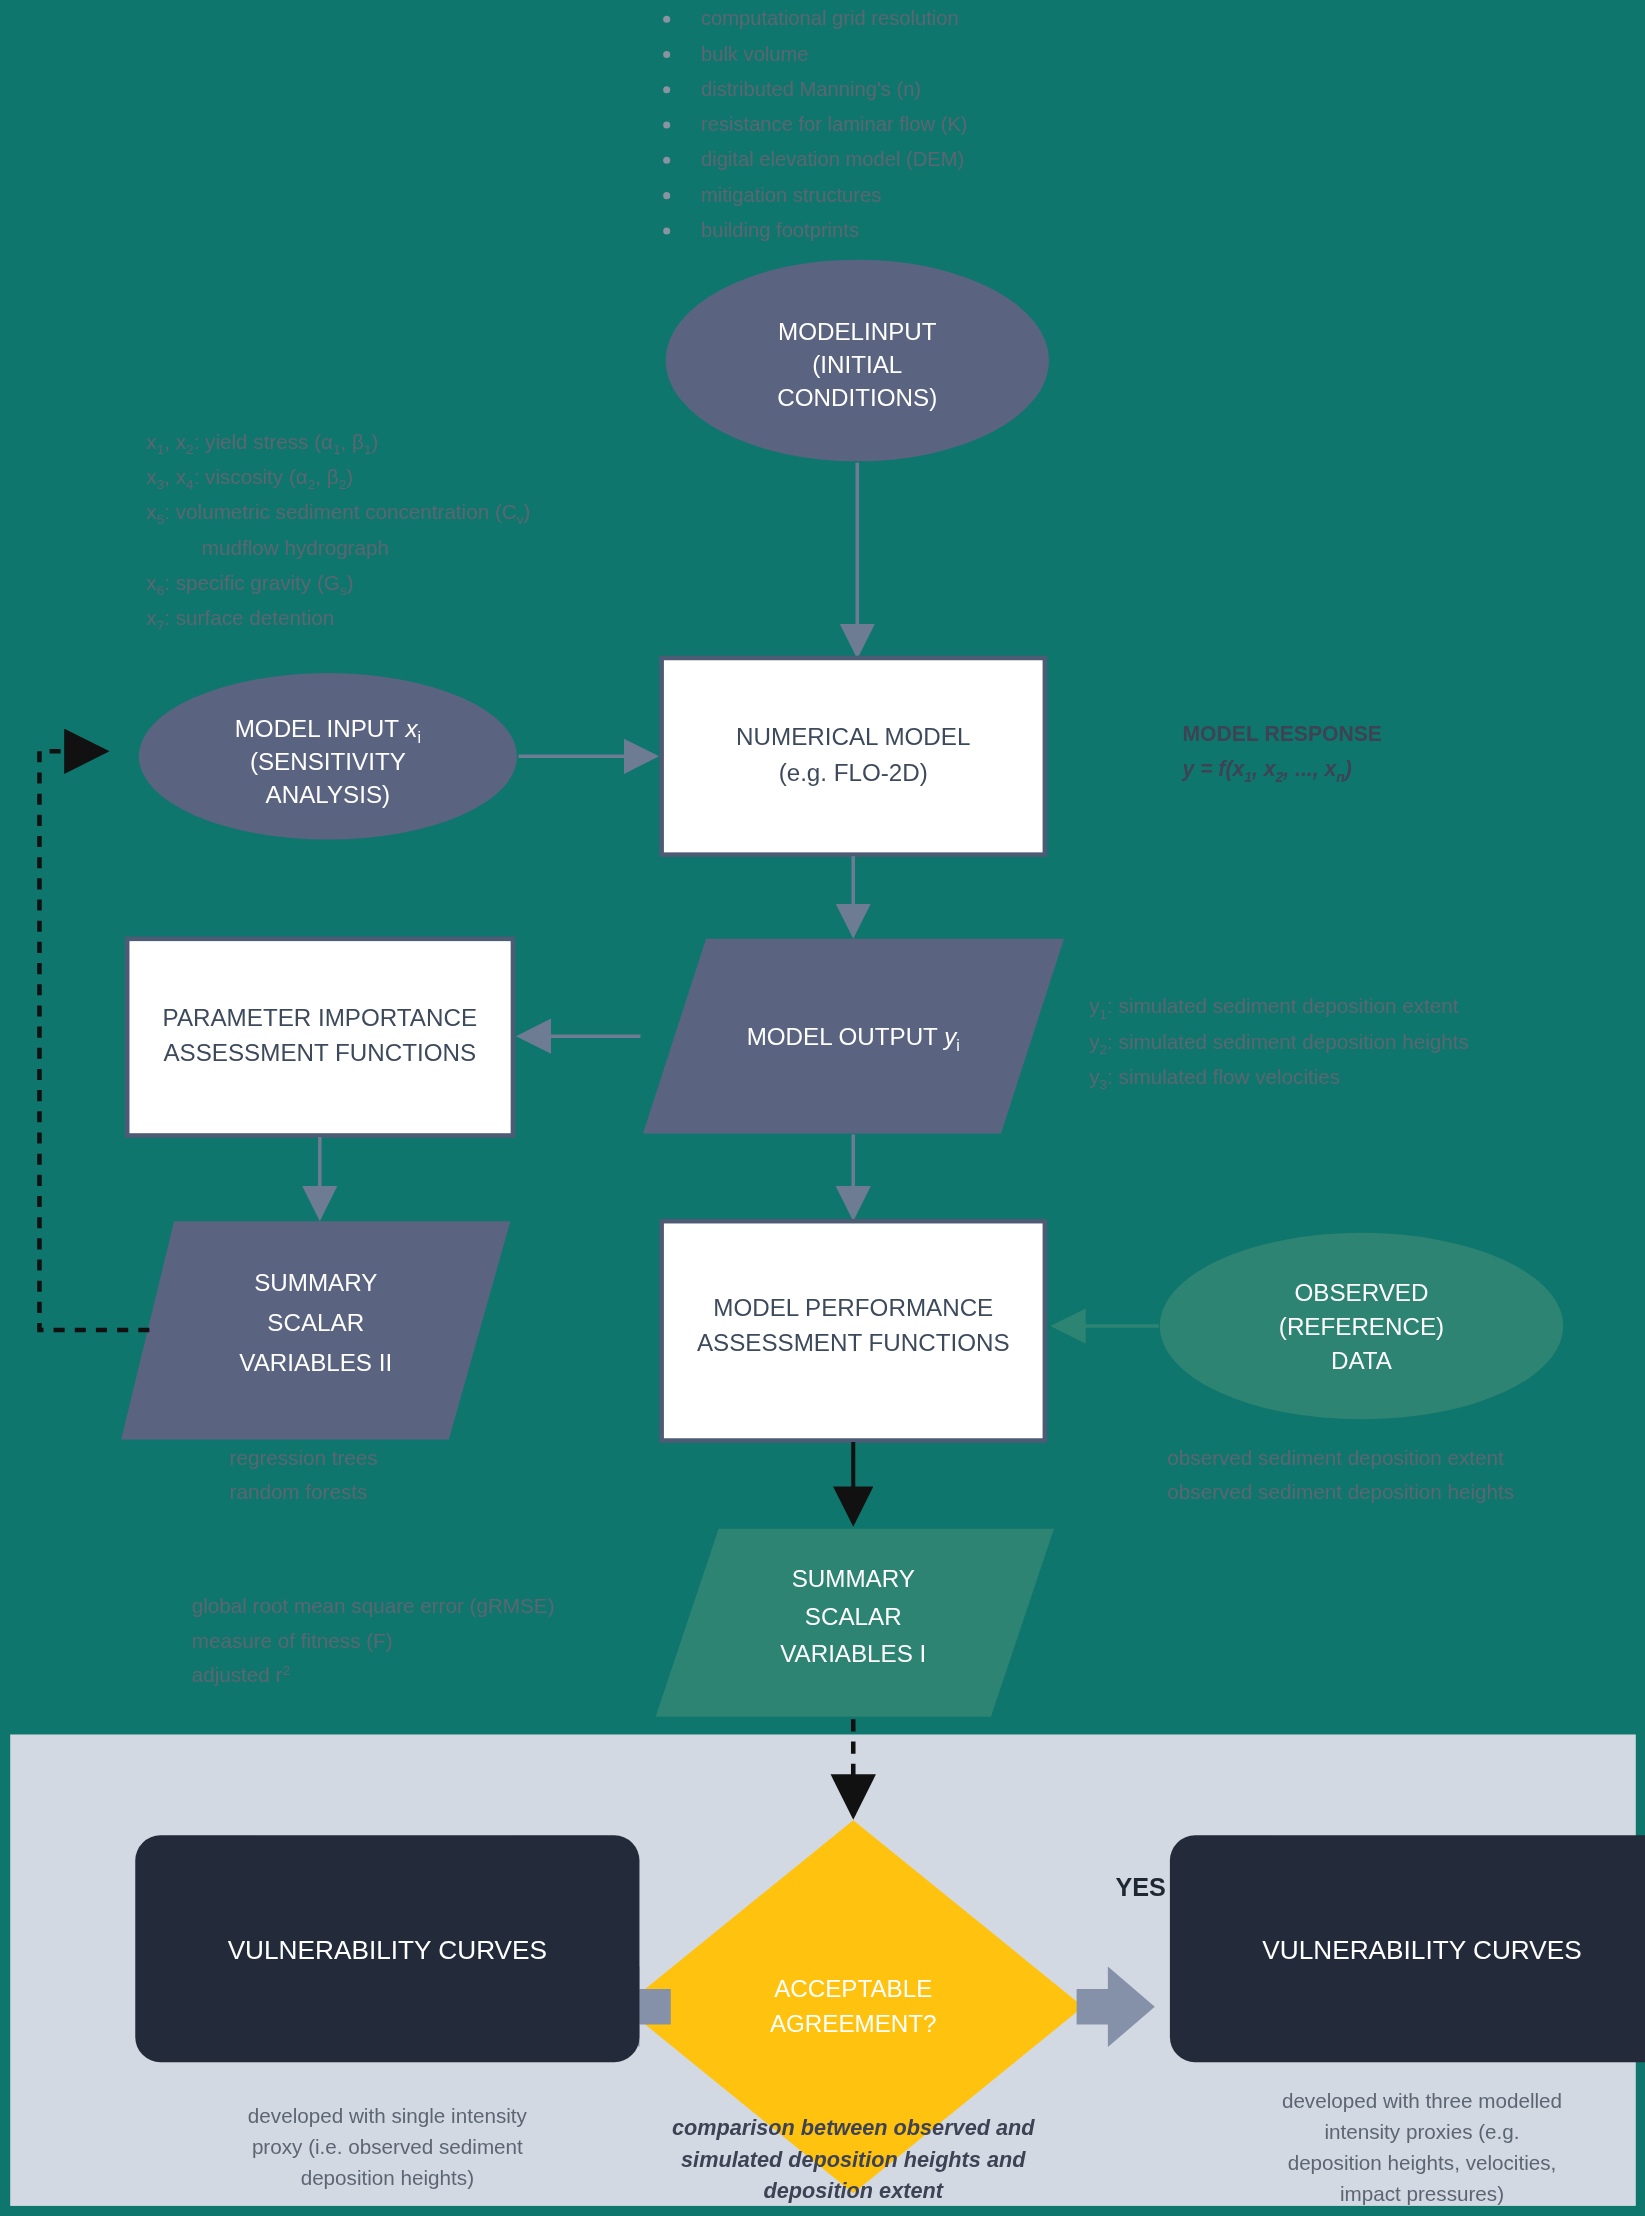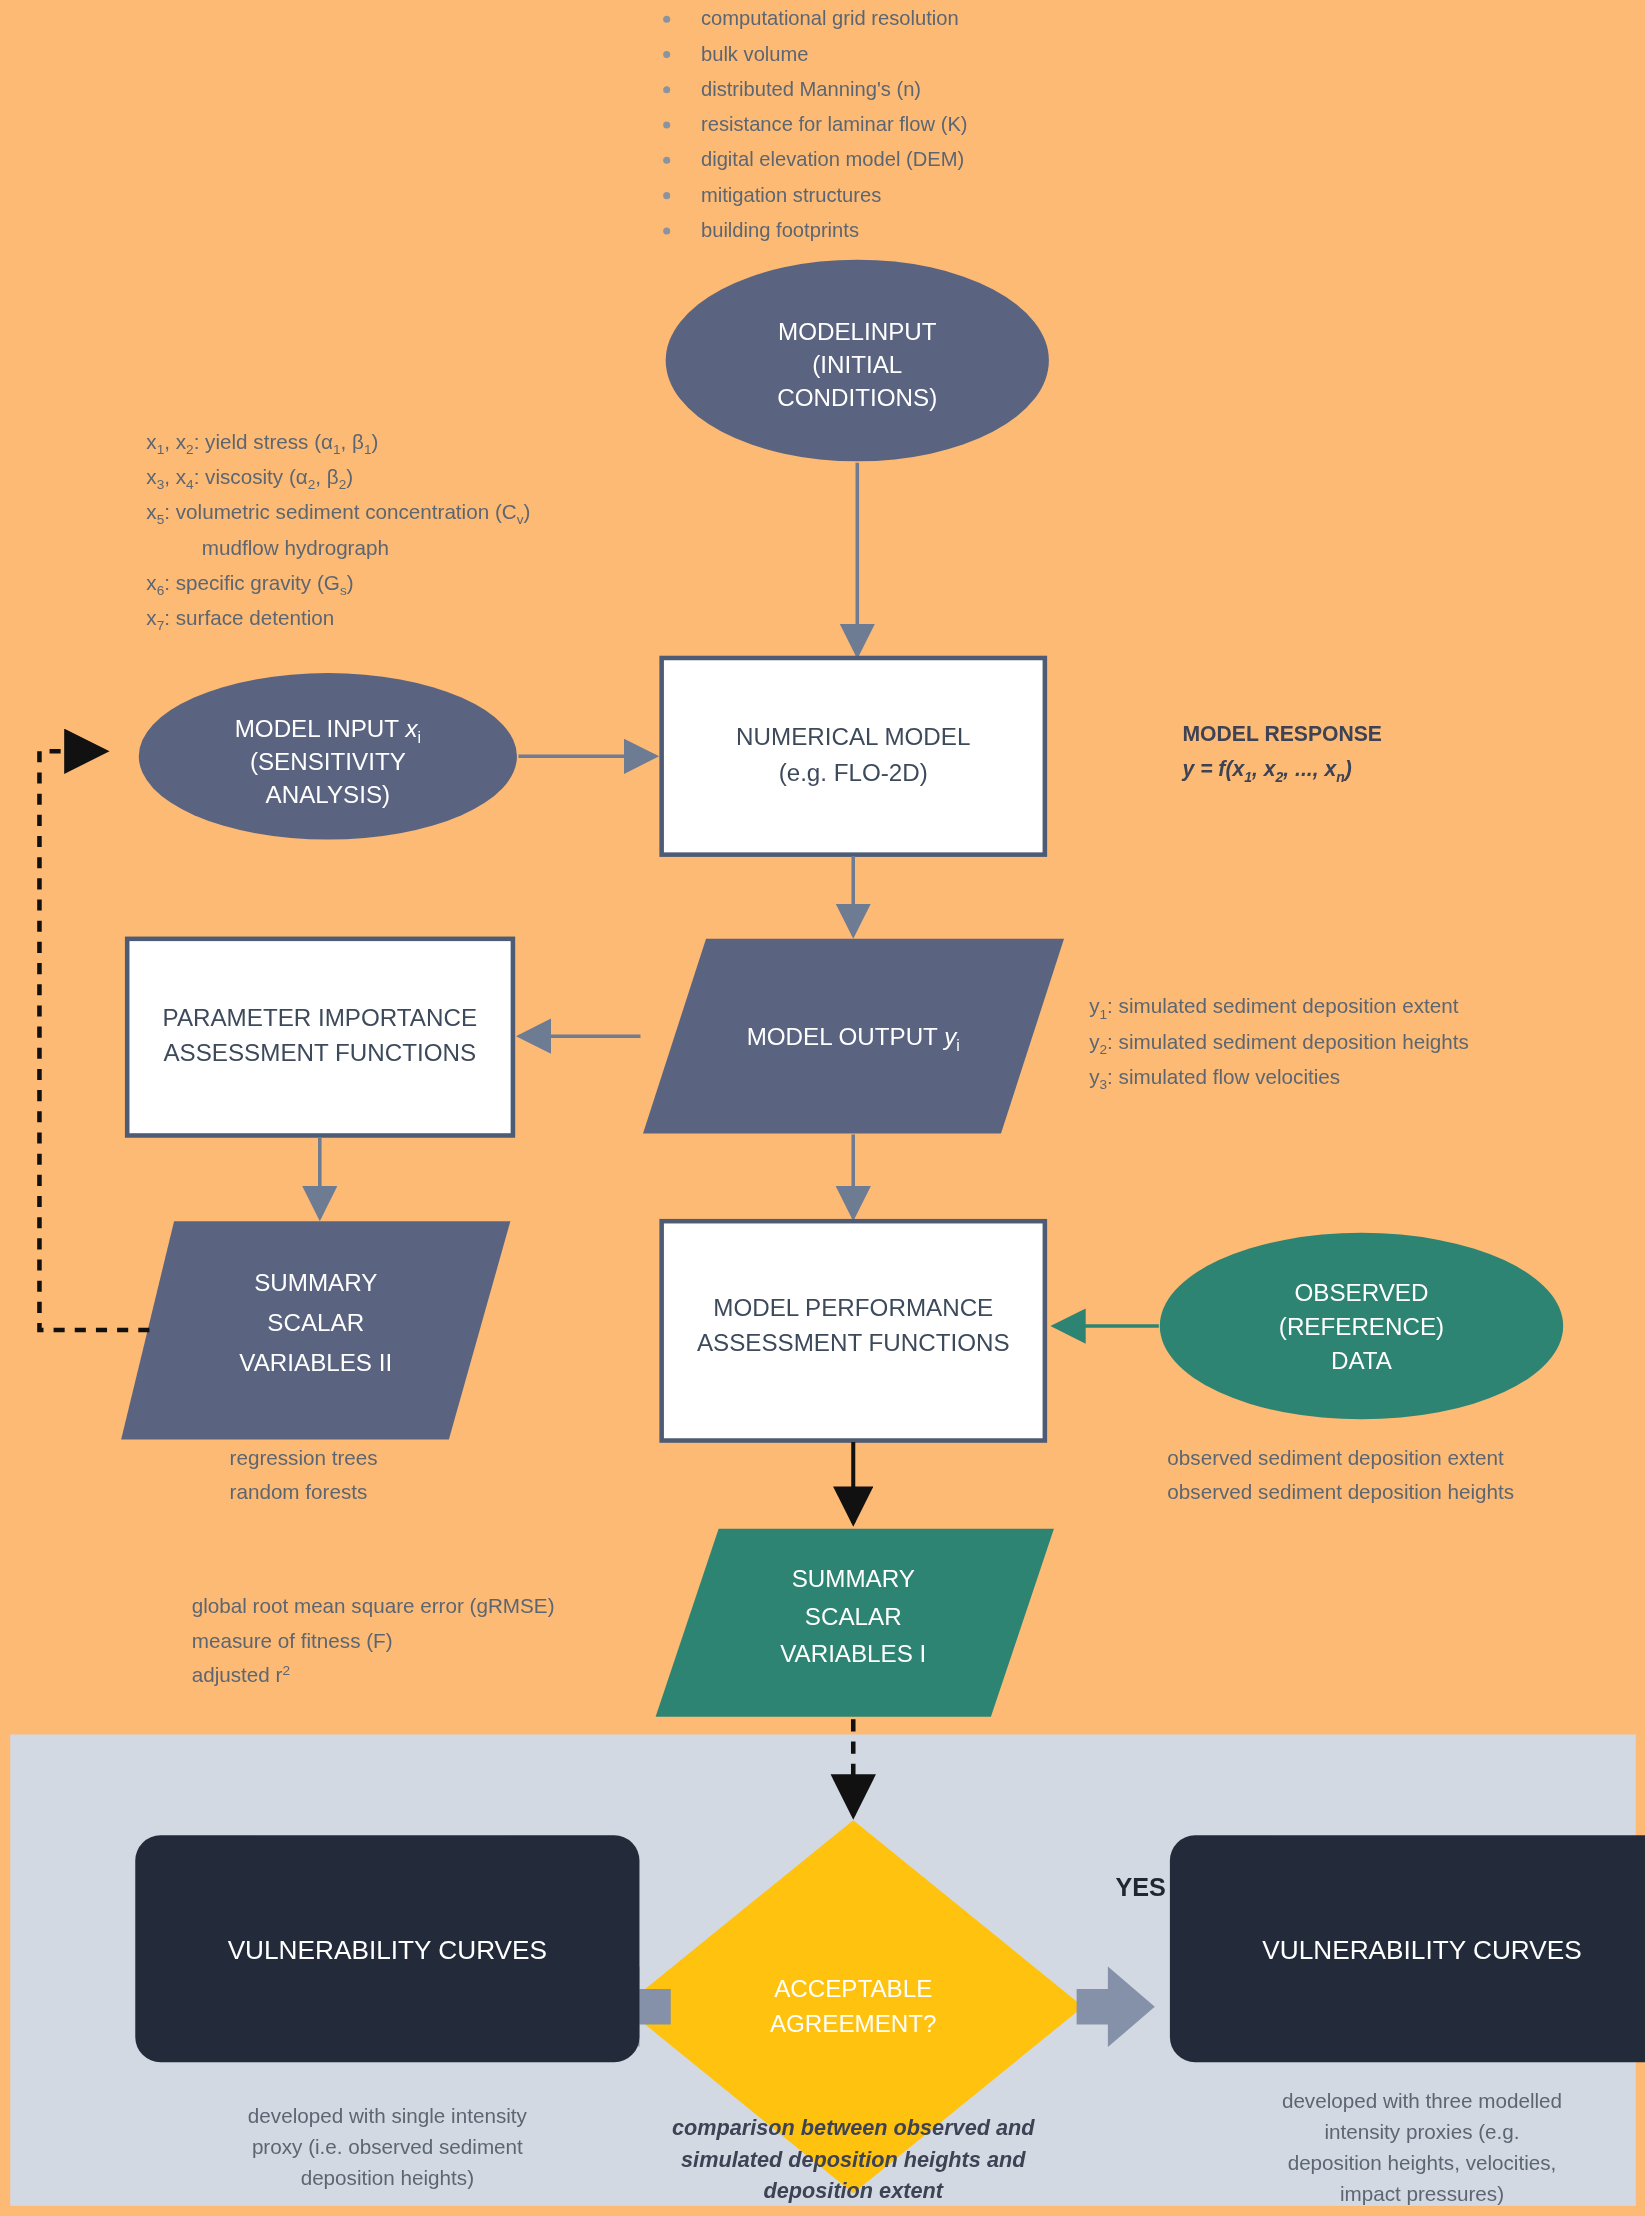--- a/index.html
+++ b/index.html
@@ -1,17 +1,17 @@
 <!DOCTYPE html>
 <html style="font-size:8px"><head>
 <meta charset="utf-8">
 <style>
   html,body{margin:0;padding:0;background:#ffffff;}
   body{font-family:"Liberation Sans", sans-serif;}
-  #page{position:relative;width:1646px;height:2216px;background:#fdba74;overflow:hidden;}
+  #page{position:relative;width:1646px;height:2216px;background:#0f766e;overflow:hidden;}
   svg#flow{position:absolute;left:0;top:0;width:1646px;height:2216px;}
 
   .nodeLabel{font-family:"Liberation Sans", sans-serif;fill:#ffffff;text-anchor:middle;}
   .nodeLabelDark{font-family:"Liberation Sans", sans-serif;fill:#3d4a5c;text-anchor:middle;}
   .annot{font-family:"Liberation Sans", sans-serif;fill:#5c6672;}
   .annotDark{font-family:"Liberation Sans", sans-serif;fill:#3d4354;}
   .bullet{font-family:"Liberation Sans", sans-serif;fill:#5c6672;}
   .yesno{font-family:"Liberation Sans", sans-serif;fill:#1f2733;font-weight:bold;text-anchor:middle;}
   .sub{font-size:0.66em;}
   .sup{font-size:0.66em;}

